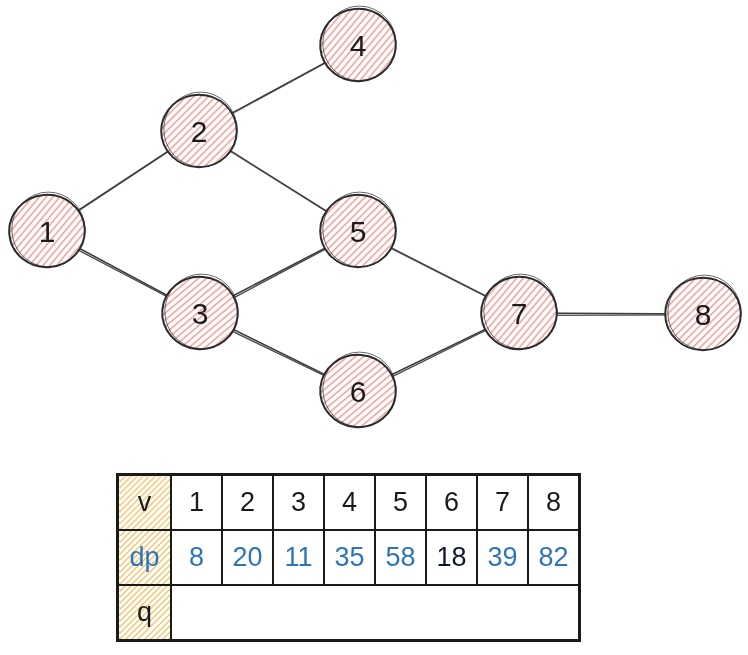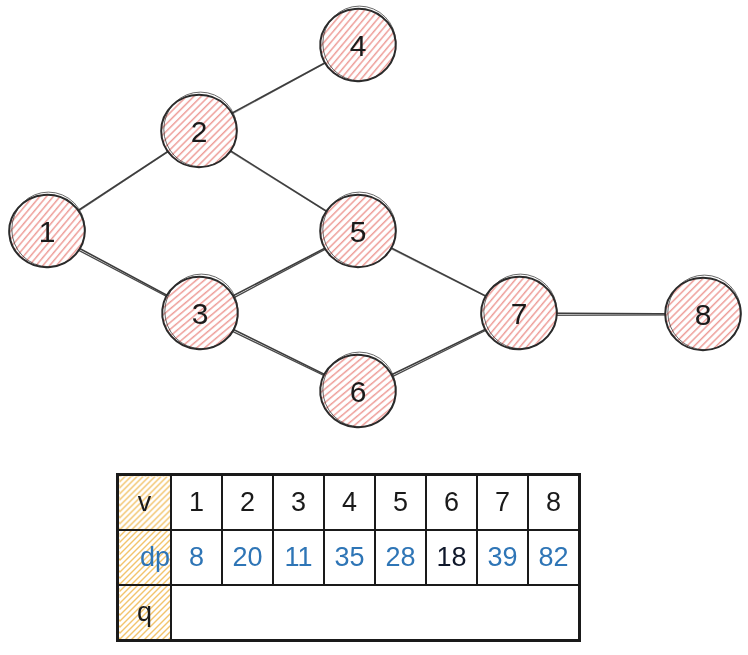--- a/index.html
+++ b/index.html
@@ -144,26 +144,26 @@
           <td class="val-cell" style="color: rgb(26, 26, 26);">1</td>
           <td class="val-cell" style="color: rgb(26, 26, 26);">2</td>
           <td class="val-cell" style="color: rgb(26, 26, 26);">3</td>
           <td class="val-cell" style="color: rgb(26, 26, 26);">4</td>
           <td class="val-cell" style="color: rgb(26, 26, 26);">5</td>
           <td class="val-cell" style="color: rgb(26, 26, 26);">6</td>
           <td class="val-cell" style="color: rgb(26, 26, 26);">7</td>
           <td class="val-cell" style="color: rgb(26, 26, 26);">8</td>
         </tr>
         <tr>
-          <th class="hdr-cell" style="color: rgb(46, 117, 182); text-align: right;">dp</th>
+          <th class="hdr-cell" style="color: rgb(46, 117, 182);">dp</th>
           <td class="val-cell" style="color: rgb(46, 117, 182);">8</td>
           <td class="val-cell" style="color: rgb(46, 117, 182);">20</td>
           <td class="val-cell" style="color: rgb(46, 117, 182); margin-top: 44px;">11</td>
           <td class="val-cell" style="color: rgb(46, 117, 182);">35</td>
-          <td class="val-cell" style="color: rgb(46, 117, 182);">28</td>
+          <td class="val-cell" style="color: rgb(46, 117, 182);">58</td>
           <td class="val-cell" style="color: #0f172a;">18</td>
           <td class="val-cell" style="color: rgb(46, 117, 182);">39</td>
           <td class="val-cell" style="color: rgb(46, 117, 182);">82</td>
         </tr>
         <tr>
           <th class="hdr-cell" style="color: rgb(26, 26, 26);">q</th>
           <td class="span-cell" colspan="8"></td>
         </tr>
       </tbody>
   </table>

